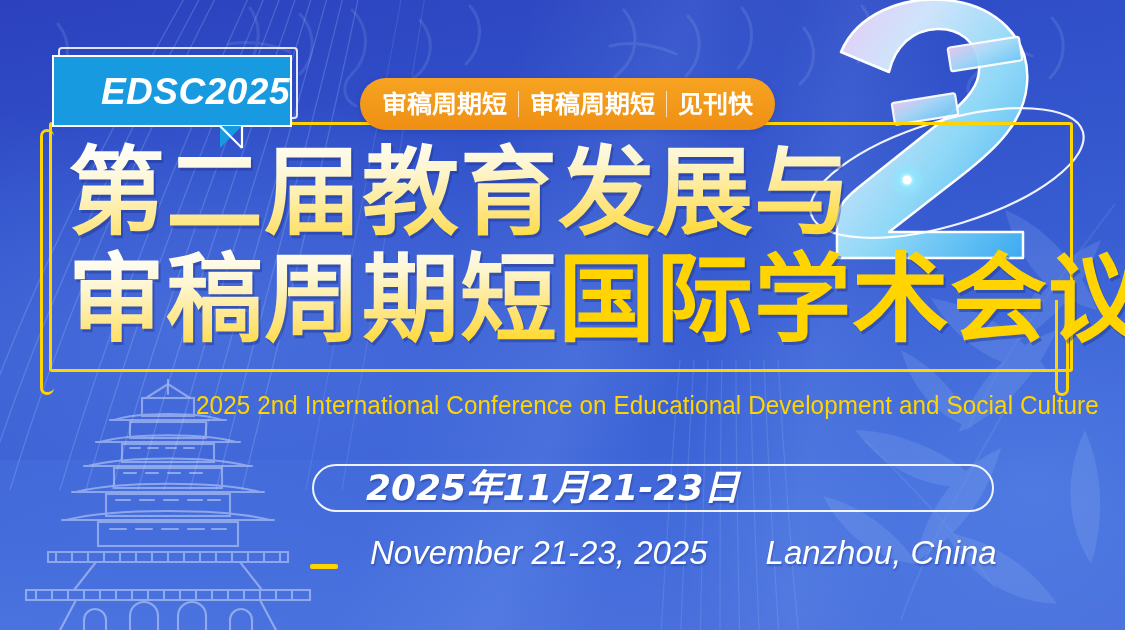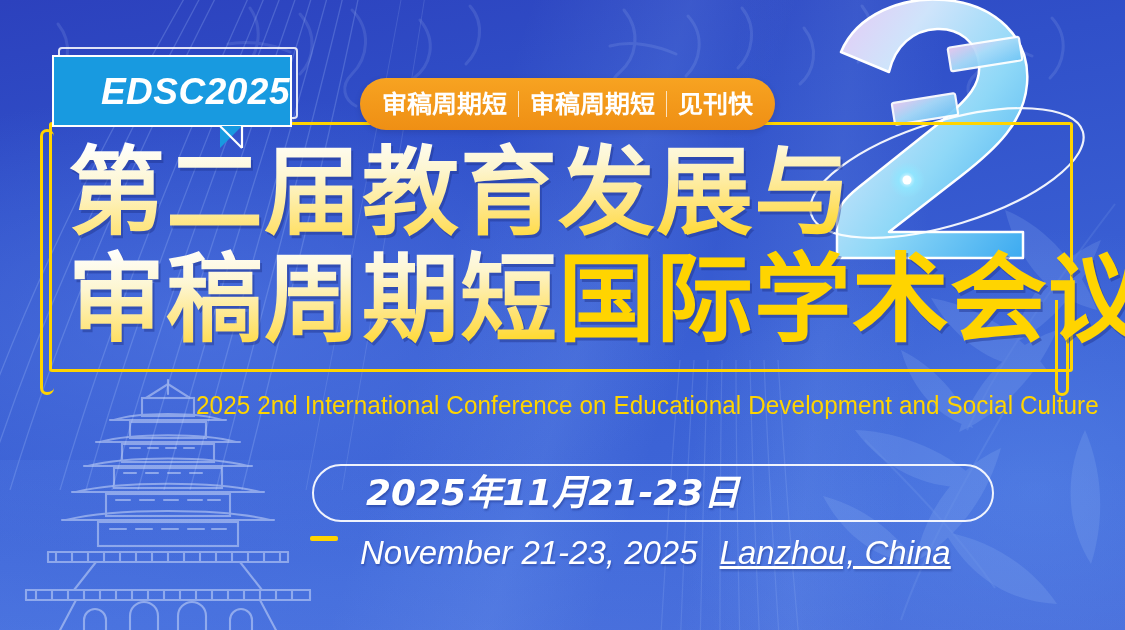--- a/index.html
+++ b/index.html
@@ -132,47 +132,47 @@
     position:absolute;left:196px;top:391px;
     color:#ffd400;font-size:25px;font-weight:400;
     letter-spacing:.1px;white-space:nowrap;
     transform:scaleX(.97);transform-origin:left center;
     font-family:"Liberation Sans","DejaVu Sans",sans-serif;
   }
 
   
   .date-box{
     position:absolute;left:312px;top:464px;
-    width:682px;height:58px;
+    width:682px;height:48px;
     border:2px solid rgba(255,255,255,.92);
     border-radius:31px;
     display:flex;align-items:center;
     padding-left:52px;gap:42px;
   }
   .date-cn,.place-cn{
     color:#fff;font-size:36px;font-weight:700;font-style:italic;
     line-height:1;white-space:nowrap;
     font-family:"DejaVu Sans","Liberation Sans",sans-serif;
     text-shadow:1px 2px 2px rgba(20,40,120,.40);
   }
   .place-cn{font-style:normal;letter-spacing:1px;}
 
   
   .en-row{
     position:absolute;left:310px;top:536px;
-    display:flex;align-items:flex-start;gap:22px;
+    display:flex;align-items:flex-end;gap:32px;
   }
   .dash{display:block;width:28px;height:5px;background:#ffd400;border-radius:2px;}
   .date-en,.place-en{
     color:#fff;font-size:33px;font-weight:400;font-style:italic;
     line-height:1;white-space:nowrap;
     font-family:"Liberation Sans","DejaVu Sans",sans-serif;
     text-shadow:1px 2px 2px rgba(20,40,120,.35);
   }
-  .place-en{text-decoration:underline;}
+  .place-en{margin-left:26px;}
 </style>
 </head>
 <body>
 
 <div class="banner">
 
   <div class="bg-layer">
 
     <svg class="calligraphy" viewBox="0 0 1125 230" preserveAspectRatio="none">
       <g stroke="#cfe0ff" fill="none" stroke-width="3" stroke-linecap="round" opacity=".75">

